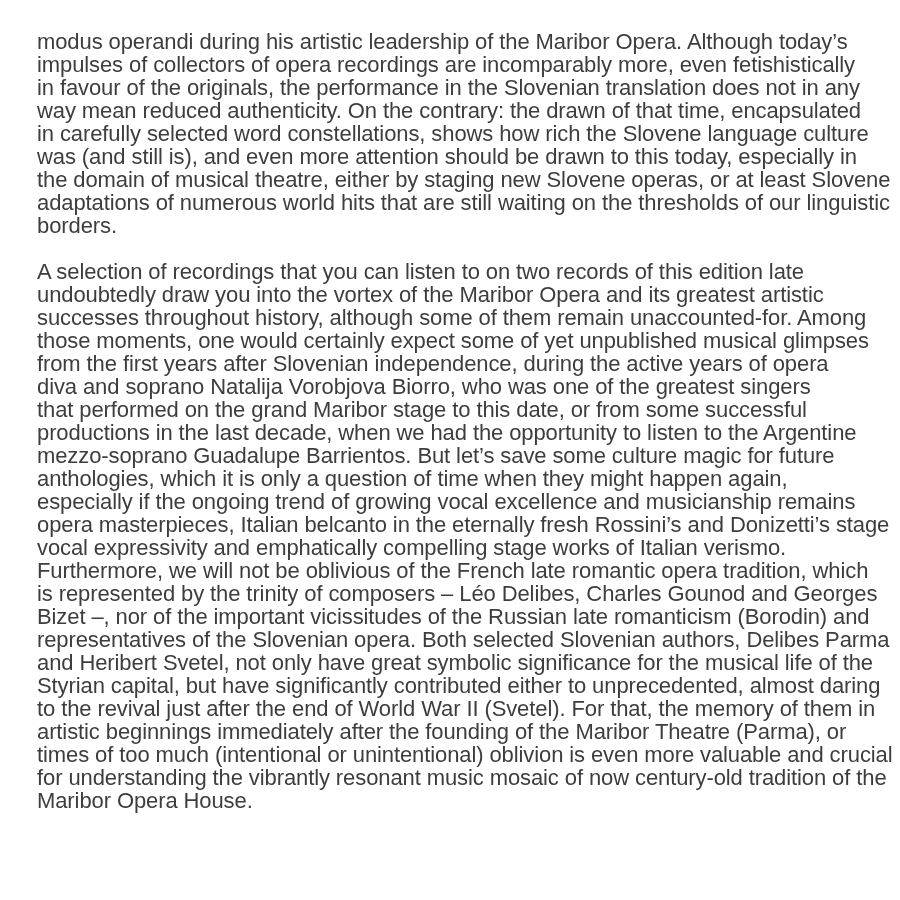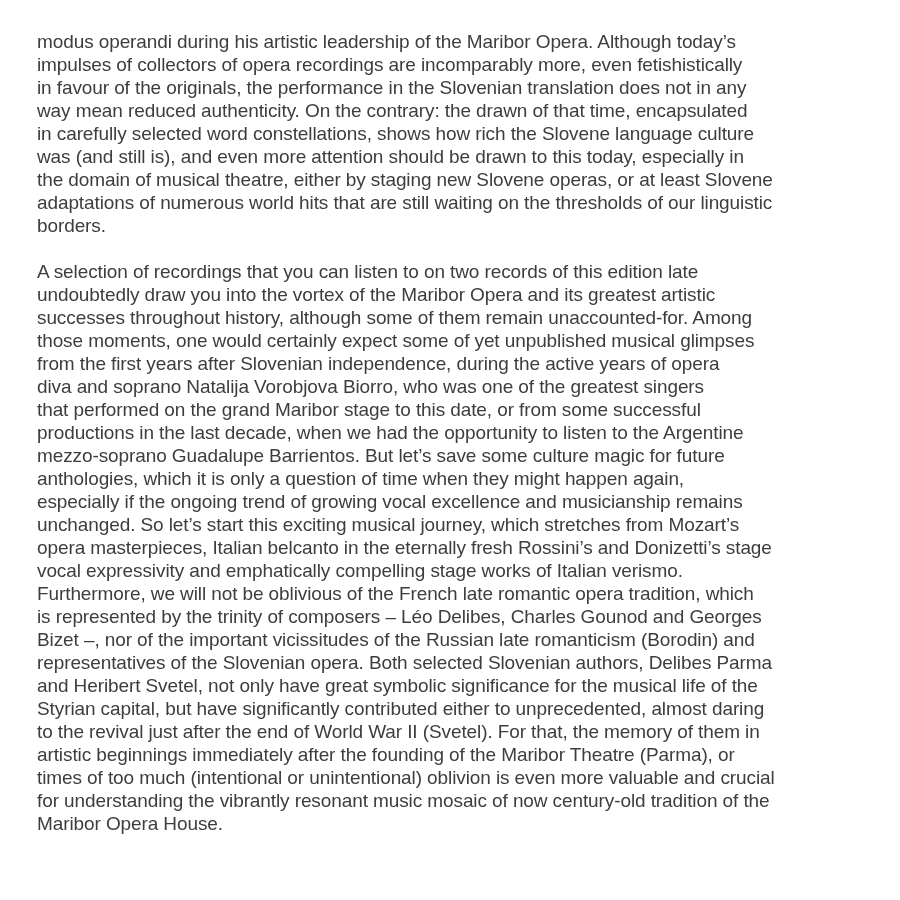--- a/index.html
+++ b/index.html
@@ -15,21 +15,21 @@
   }
   .page {
     box-sizing: border-box;
     width: 900px;
     height: 900px;
     padding: 30px 34px 0 37px;
     background: #ffffff;
   }
   .doc-text p.para {
     margin: 0 0 23px 0;
-    font-size: 19px;
+    font-size: 22px;
     line-height: 23px;
     color: #3d3d3d;
     letter-spacing: -0.1px;
     font-weight: 400;
   }
   .doc-text .line {
     display: block;
     white-space: nowrap;
   }
 </style>
@@ -54,21 +54,20 @@
         <span class="line">undoubtedly draw you into the vortex of the Maribor Opera and its greatest artistic</span>
         <span class="line">successes throughout history, although some of them remain unaccounted-for. Among</span>
         <span class="line">those moments, one would certainly expect some of yet unpublished musical glimpses</span>
         <span class="line">from the first years after Slovenian independence, during the active years of opera</span>
         <span class="line">diva and soprano Natalija Vorobjova Biorro, who was one of the greatest singers</span>
         <span class="line">that performed on the grand Maribor stage to this date, or from some successful</span>
         <span class="line">productions in the last decade, when we had the opportunity to listen to the Argentine</span>
         <span class="line">mezzo-soprano Guadalupe Barrientos. But let’s save some culture magic for future</span>
         <span class="line">anthologies, which it is only a question of time when they might happen again,</span>
         <span class="line">especially if the ongoing trend of growing vocal excellence and musicianship remains</span>
-        <span class="line">unchanged. So let’s start this exciting musical journey, which stretches from Mozart’s</span>
         <span class="line">opera masterpieces, Italian belcanto in the eternally fresh Rossini’s and Donizetti’s stage</span>
         <span class="line">vocal expressivity and emphatically compelling stage works of Italian verismo.</span>
         <span class="line">Furthermore, we will not be oblivious of the French late romantic opera tradition, which</span>
         <span class="line">is represented by the trinity of composers – Léo Delibes, Charles Gounod and Georges</span>
         <span class="line">Bizet –, nor of the important vicissitudes of the Russian late romanticism (Borodin) and</span>
         <span class="line">representatives of the Slovenian opera. Both selected Slovenian authors, Delibes Parma</span>
         <span class="line">and Heribert Svetel, not only have great symbolic significance for the musical life of the</span>
         <span class="line">Styrian capital, but have significantly contributed either to unprecedented, almost daring</span>
         <span class="line">to the revival just after the end of World War II (Svetel). For that, the memory of them in</span>
         <span class="line">artistic beginnings immediately after the founding of the Maribor Theatre (Parma), or</span>

